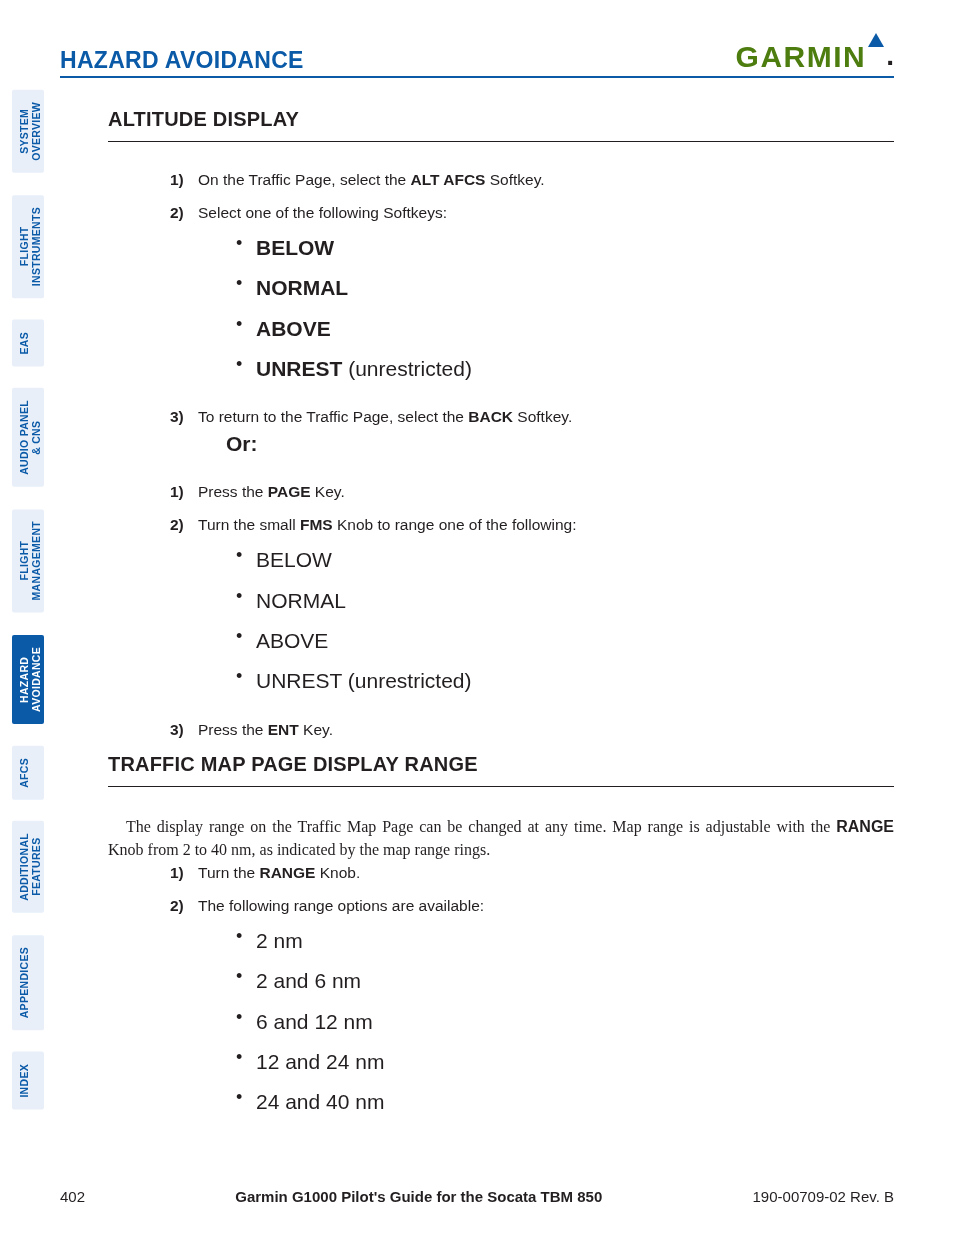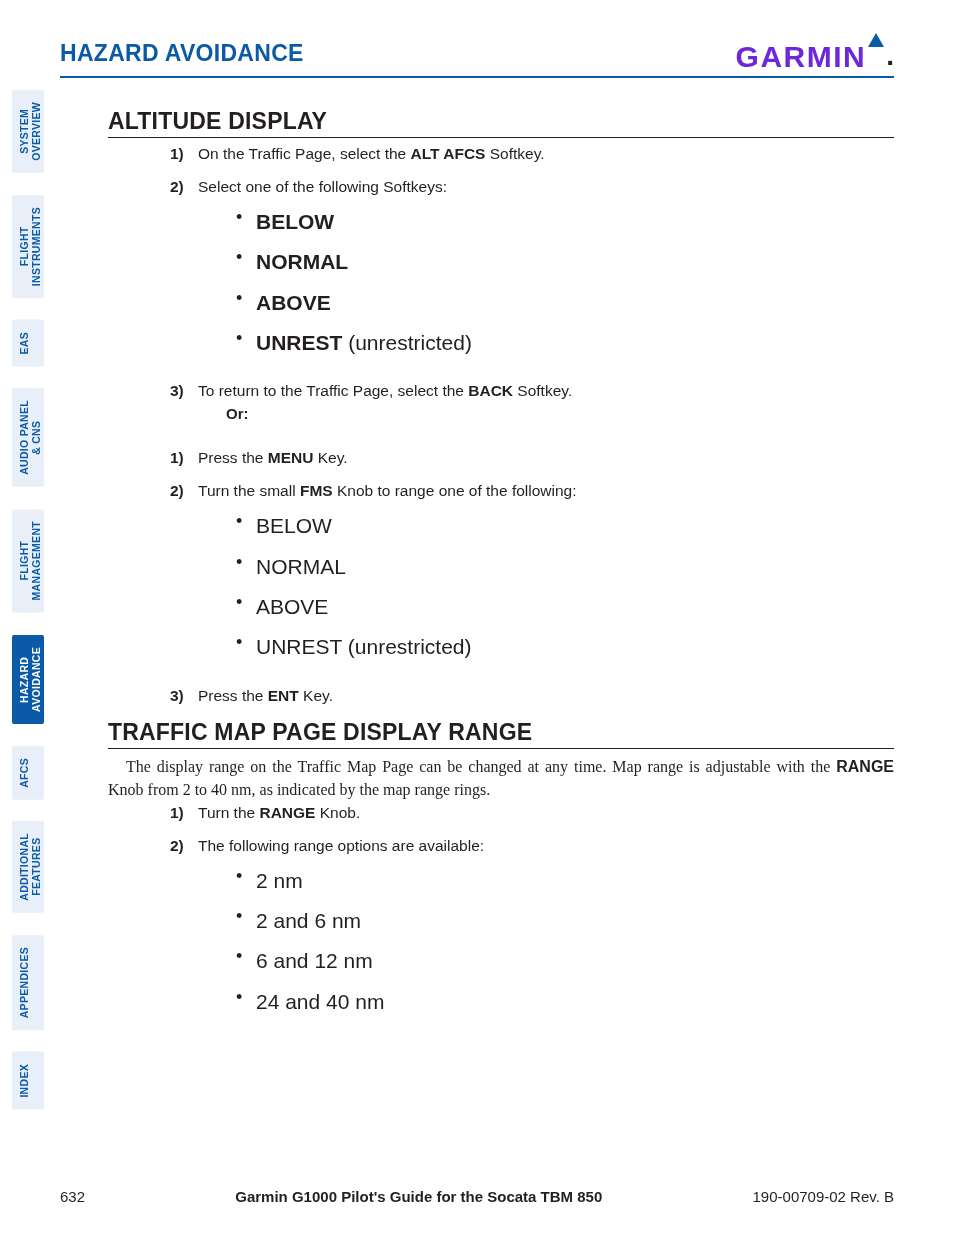--- a/index.html
+++ b/index.html
@@ -38,63 +38,63 @@
     background: #0a5aa8;
     color: #fff;
   }
   .header {
     position: absolute;
     top: 40px;
     left: 60px;
     right: 60px;
     display: flex;
     justify-content: space-between;
-    align-items: flex-start;
+    align-items: flex-end;
     border-bottom: 2px solid #0a5aa8;
     padding-bottom: 2px;
   }
   .header-title {
     color: #0a5aa8;
     font-weight: 800;
     font-size: 23px;
     letter-spacing: 0.3px;
   }
   .logo {
     display: flex;
     align-items: baseline;
     gap: 2px;
   }
   .logo-text {
     font-family: Arial, sans-serif;
     font-weight: 700;
     font-size: 30px;
     letter-spacing: 1.5px;
-    color: #6d28d9;
+    color: #4d7c0f;
   }
   .logo-tri {
     width: 0; height: 0;
     border-left: 8px solid transparent;
     border-right: 8px solid transparent;
     border-bottom: 14px solid #0a5aa8;
     position: relative;
     top: -20px;
   }
   .content {
     position: absolute;
     top: 100px;
     left: 108px;
     right: 60px;
   }
   h2.section {
-    font-size: 23px;
+    font-size: 20px;
     font-weight: 800;
     letter-spacing: 0.2px;
     border-bottom: 1px solid #231f20;
-    padding-bottom: 2px;
-    margin-bottom: 6px;
+    padding-bottom: 10px;
+    margin-bottom: 28px;
     margin-top: 8px;
   }
   .sub {
     font-weight: 700;
     font-size: 16px;
     margin: 14px 0 12px 62px;
   }
   ol.steps {
     list-style: none;
     margin-left: 62px;
@@ -125,21 +125,21 @@
     content: "•";
     position: absolute;
     left: 0;
     font-size: 18px;
     line-height: 1;
     top: 0;
   }
   .or {
     font-weight: 700;
     margin: 2px 0 12px 28px;
-    font-size: 15px;
+    font-size: 21px;
   }
   .para {
     font-family: Georgia, "Times New Roman", serif;
     font-size: 16px;
     line-height: 1.45;
     text-align: justify;
     margin-bottom: 2px;
   }
   .para .indent { display:inline-block; width:18px; }
   .footer {
@@ -203,21 +203,21 @@
     </li>
     <li>
       <span class="num">3)</span>
       <span class="body">
         <span>To return to the Traffic Page, select the </span><b>BACK</b><span> Softkey.</span>
         <div class="or"><span>Or</span>:</div>
       </span>
     </li>
     <li>
       <span class="num">1)</span>
-      <span class="body"><span>Press the </span><b>MENU</b><span> Key.</span></span>
+      <span class="body"><span>Press the </span><b>PAGE</b><span> Key.</span></span>
     </li>
     <li>
       <span class="num">2)</span>
       <span class="body">
         <span>Turn the small </span><b>FMS</b><span> Knob to range one of the following:</span>
         <ul class="bullets">
           <li>BELOW</li>
           <li>NORMAL</li>
           <li>ABOVE</li>
           <li>UNREST (unrestricted)</li>
@@ -243,25 +243,26 @@
       <span class="body"><span>Turn the </span><b>RANGE</b><span> Knob.</span></span>
     </li>
     <li>
       <span class="num">2)</span>
       <span class="body">
         <span>The following range options are available:</span>
         <ul class="bullets">
           <li>2 nm</li>
           <li>2 and 6 nm</li>
           <li>6 and 12 nm</li>
+          <li>12 and 24 nm</li>
           <li>24 and 40 nm</li>
         </ul>
       </span>
     </li>
   </ol>
 
 </div>
 
 <div class="footer">
-  <span>632</span>
+  <span>402</span>
   <span class="title">Garmin G1000 Pilot's Guide for the Socata TBM 850</span>
   <span>190-00709-02  Rev. B</span>
 </div>
 
 </body></html>

